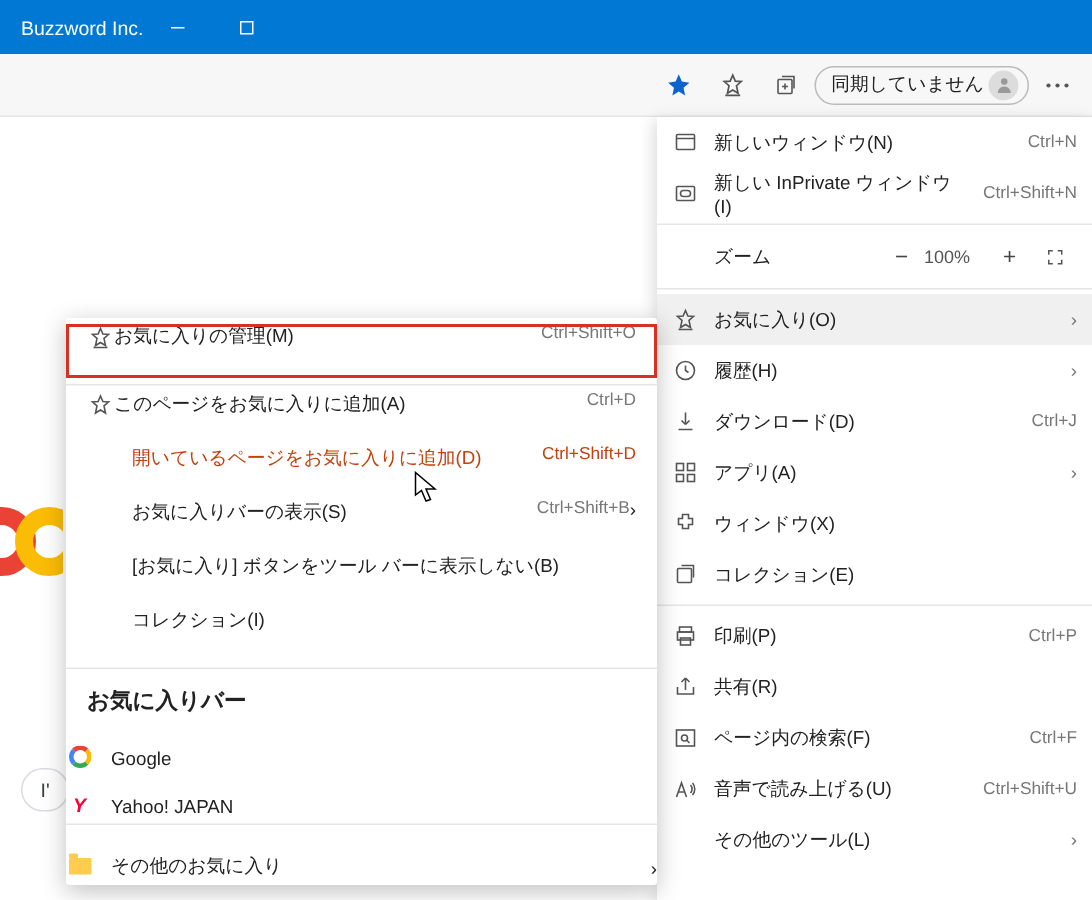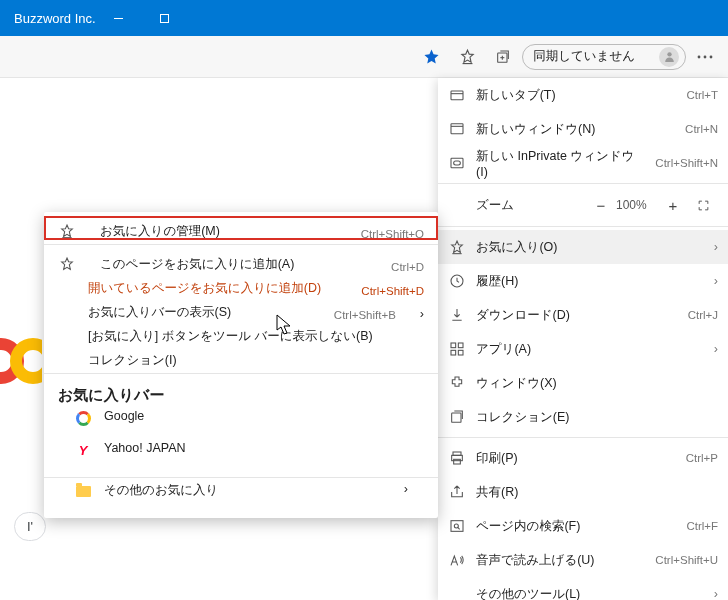--- a/index.html
+++ b/index.html
@@ -4,49 +4,49 @@
 <style>
 *{margin:0;padding:0;box-sizing:border-box;font-family:'Yu Gothic UI','Segoe UI',Meiryo,sans-serif;font-size:12.5px;color:#222}
 body{background:#fff;width:728px;height:600px;overflow:hidden;position:relative}
 .titlebar{height:36px;background:#0078d4;display:flex;align-items:center;justify-content:flex-start;color:#fff;padding-left:14px}
 .titlebar .title{font-size:13px;color:#fff}
 .winbtns{display:flex;height:100%}
 .winbtn{width:46px;display:flex;align-items:center;justify-content:center;color:#fff}
 .winbtn svg{stroke:#fff}
 .toolbar{height:42px;background:#f7f7f7;border-bottom:1px solid #e5e5e5;display:flex;align-items:center;justify-content:flex-end;padding:0 6px;gap:2px}
 .tbtn{width:34px;height:30px;display:flex;align-items:center;justify-content:center;border-radius:3px}
-.syncpill{display:flex;align-items:center;gap:24px;border:1px solid #bbb;border-radius:14px;height:26px;padding:0 6px 0 10px;font-size:11.5px;color:#555}
+.syncpill{display:flex;align-items:center;gap:3px;border:1px solid #bbb;border-radius:14px;height:26px;padding:0 6px 0 10px;font-size:11.5px;color:#555}
 .avatar{width:20px;height:20px;border-radius:50%;background:#dcdcdc;display:flex;align-items:center;justify-content:center}
 .content{position:relative;height:calc(100% - 78px);background:#fff}
 .googleglimpse{position:absolute;left:0;top:260px;width:42px;height:120px;overflow:hidden}
 .gred{position:absolute;width:46px;height:46px;border:12px solid #ea4335;border-radius:50%;left:-22px;top:0}
 .gyel{position:absolute;width:46px;height:46px;border:12px solid #fbbc05;border-radius:50%;left:10px;top:0}
 .chip{position:absolute;left:14px;top:434px;border:1px solid #dadce0;border-radius:18px;padding:6px 12px;font-size:13px;color:#3c4043;background:#fff}
 .mainmenu{position:absolute;right:0;top:0;width:290px;background:#fff;box-shadow:-2px 2px 10px rgba(0,0,0,.15);height:100%;}
 .mrow{display:flex;align-items:center;height:34px;padding:0 10px;gap:10px}
 .mrow .lbl{flex:1}
 .mrow .sc{color:#777;font-size:11.5px}
 .mrow .arrow{color:#777}
 .mrow.sep{border-top:1px solid #e5e5e5;height:0;padding:0;margin:3px 0}
 .mrow.hover{background:#f0f0f0}
 .micon{width:18px;height:18px;display:flex;align-items:center;justify-content:center;flex:0 0 18px}
 .zoomrow{display:flex;align-items:center;height:36px;padding:0 10px;gap:0}
 .zoomrow .lbl{flex:1;padding-left:28px}
 .zbtn{width:30px;height:26px;display:flex;align-items:center;justify-content:center;font-size:15px;color:#444}
 .zval{width:42px;text-align:left;font-size:12px;color:#555}
 .submenu{position:absolute;left:44px;top:134px;width:394px;background:#fff;box-shadow:0 4px 16px rgba(0,0,0,.25);border-radius:2px;z-index:10;padding:4px 0}
-.srow{display:flex;align-items:flex-end;height:24px;padding:0 14px;gap:24px}
+.srow{display:flex;align-items:flex-start;height:36px;padding:0 14px;gap:0}
 .srow .lbl{flex:1;font-size:12.5px}
 .srow .sc{color:#777;font-size:11.5px}
 .srow.indent{padding-left:44px}
 .srow.disabled .lbl,.srow.disabled .sc{color:#c2410c}
 .srow.highlight{background:#fff;outline:2px solid #d93025;outline-offset:-2px}
 .submenu .divider{height:1px;background:#e5e5e5;margin:4px 0}
 .sectionhdr{font-weight:600;padding:8px 14px 4px;font-size:15px}
-.favrow{display:flex;align-items:flex-start;height:32px;padding:0 30px;gap:12px}
+.favrow{display:flex;align-items:flex-end;height:32px;padding:0 0;gap:12px}
 .favrow .lbl{flex:1}
 .googC{width:15px;height:15px;border:3px solid #4285f4;border-top-color:#ea4335;border-right-color:#fbbc05;border-bottom-color:#34a853;border-radius:50%}
 .yahooY{color:#ff0033;font-weight:700;font-size:13px;font-style:italic}
 .folder{width:15px;height:11px;background:#ffcc4d;border-radius:1px;position:relative}
 .folder:before{content:"";position:absolute;top:-3px;left:0;width:6px;height:3px;background:#ffcc4d;border-radius:1px 1px 0 0}
 .cursor{position:absolute;left:276px;top:236px;z-index:20;pointer-events:none}
 svg{display:block}
 </style>
 </head>
 <body>
@@ -111,30 +111,20 @@
   <div class="googleglimpse">
     <div class="gred"></div>
       <div class="gyel"></div>
   </div>
   <div class="chip">I'</div>
 
   <div class="mainmenu">
     <div class="mrow">
       <span class="micon">
           <svg width="16" height="16" viewBox="0 0 24 24" fill="none" stroke="#555" stroke-width="1.6">
-            <rect x="3" y="6" width="18" height="13" rx="1"></rect>
-            <line x1="3" y1="10" x2="21" y2="10"></line>
-          </svg>
-        </span>
-      <span class="lbl">新しいタブ(T)</span>
-      <span class="sc">Ctrl+T</span>
-    </div>
-    <div class="mrow">
-      <span class="micon">
-          <svg width="16" height="16" viewBox="0 0 24 24" fill="none" stroke="#555" stroke-width="1.6">
             <rect x="3" y="4" width="18" height="15" rx="1"></rect>
             <line x1="3" y1="8" x2="21" y2="8"></line>
           </svg>
         </span>
       <span class="lbl">新しいウィンドウ(N)</span>
       <span class="sc">Ctrl+N</span>
     </div>
     <div class="mrow">
       <span class="micon">
           <svg width="16" height="16" viewBox="0 0 24 24" fill="none" stroke="#555" stroke-width="1.6">

